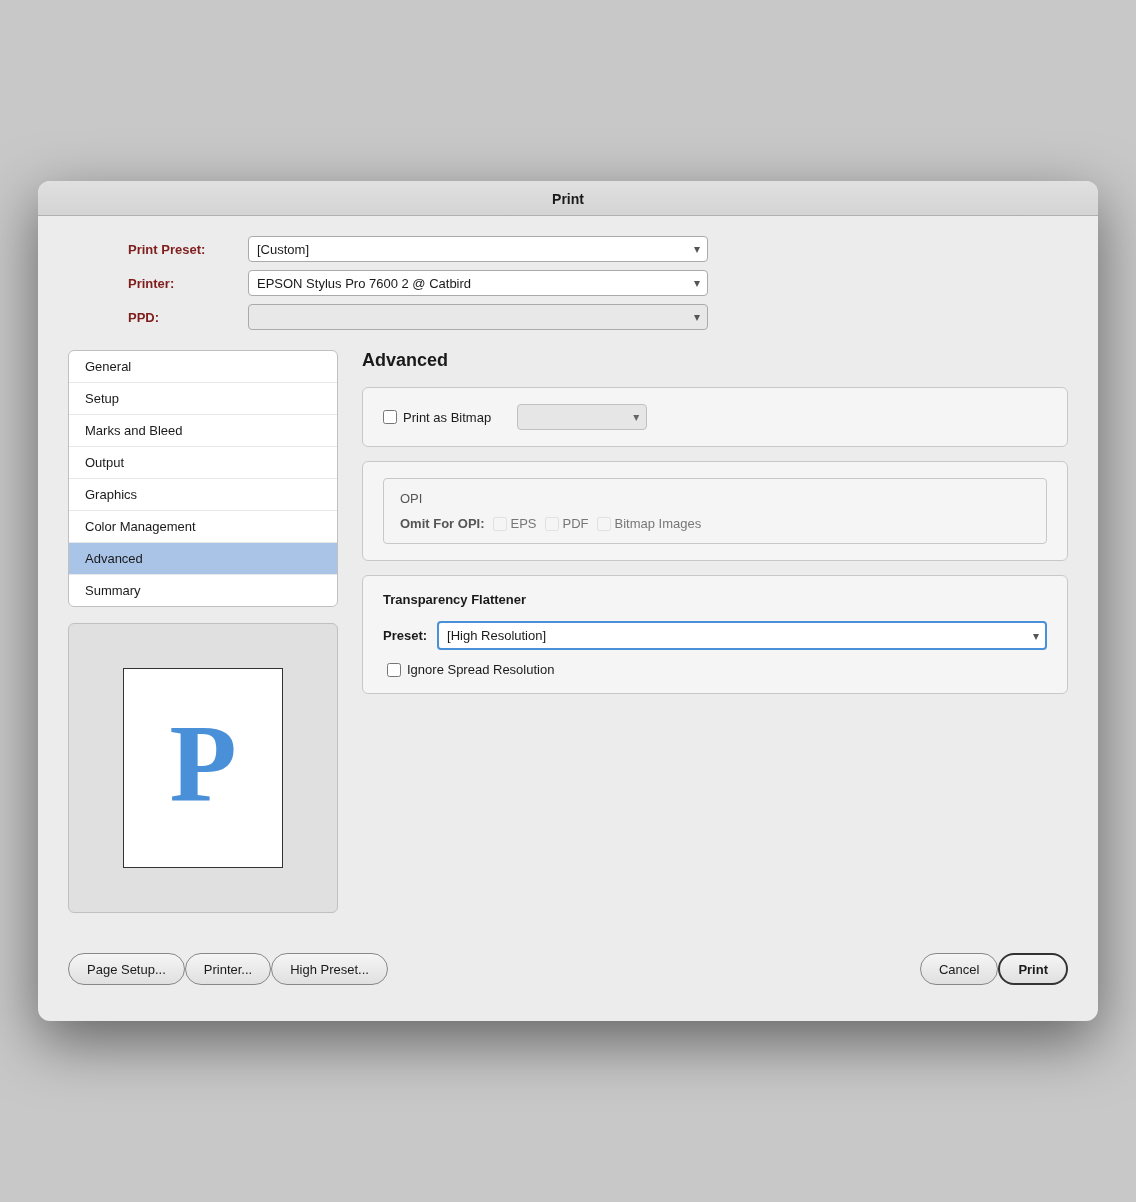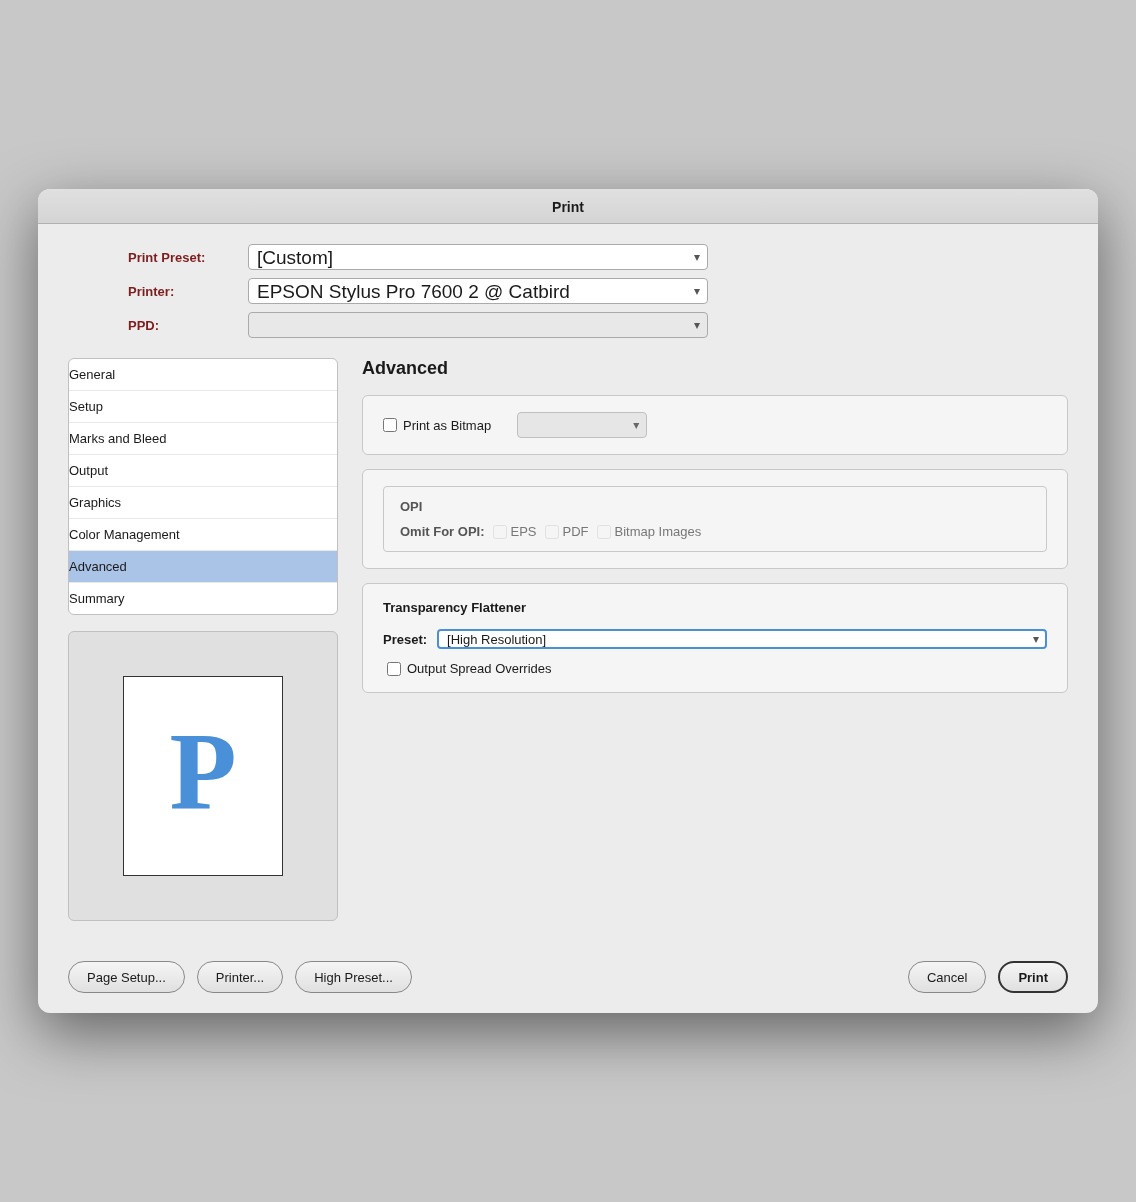--- a/index.html
+++ b/index.html
@@ -61,21 +61,21 @@
       position: relative;
       display: inline-block;
     }
 
     .field-select-wrapper select {
       width: 460px;
       height: 26px;
       background: white;
       border: 1px solid #aaa;
       border-radius: 4px;
-      font-size: 19px;
+      font-size: 13px;
       color: #1a1a1a;
       padding: 0 8px;
       appearance: none;
       -webkit-appearance: none;
       cursor: pointer;
     }
 
     .field-select-wrapper::after {
       content: '▾';
       position: absolute;
@@ -107,21 +107,21 @@
     }
 
     .sidebar-nav {
       background: white;
       border: 1px solid #c0c0c0;
       border-radius: 6px;
       overflow: hidden;
     }
 
     .sidebar-item {
-      padding: 8px 0;
+      padding: 8px 16px;
       font-size: 13px;
       color: #1a1a1a;
       cursor: pointer;
       border-bottom: 1px solid #e8e8e8;
     }
 
     .sidebar-item:last-child {
       border-bottom: none;
     }
 
@@ -238,21 +238,21 @@
 
     .opi-section {
       border: 1px solid #c8c8c8;
       border-radius: 4px;
       padding: 12px 16px;
     }
 
     .opi-legend {
       font-size: 13px;
       color: #555;
-      font-weight: 700;
+      font-weight: 400;
       margin-bottom: 10px;
     }
 
     .opi-replacement {
       display: flex;
       align-items: center;
       gap: 6px;
       margin-bottom: 10px;
       opacity: 0.5;
     }
@@ -326,21 +326,21 @@
       color: #1a1a1a;
     }
 
     .tf-select-wrapper {
       position: relative;
       flex: 1;
     }
 
     .tf-select-wrapper select {
       width: 100%;
-      height: 20px;
+      height: 29px;
       background: white;
       border: 2px solid #4a90d9;
       border-radius: 4px;
       font-size: 13px;
       color: #1a1a1a;
       padding: 0 8px;
       appearance: none;
       -webkit-appearance: none;
       cursor: pointer;
     }
@@ -371,22 +371,21 @@
 
     .ignore-row label {
       font-size: 13px;
       color: #1a1a1a;
     }
 
     
     .bottom-bar {
       display: flex;
       align-items: center;
-      padding: 20px 30px 20px;
-      gap: 12px;
+      padding: 20px 30px 36px;
     }
 
     .btn {
       height: 32px;
       padding: 0 18px;
       border-radius: 16px;
       border: 1px solid #888;
       background: linear-gradient(180deg, #f5f5f5 0%, #e0e0e0 100%);
       font-size: 13px;
       color: #1a1a1a;
@@ -521,21 +520,21 @@
 
           <div class="tf-preset-row">
             <span class="tf-preset-label">Preset:</span>
             <div class="tf-select-wrapper">
               <select><option>[High Resolution]</option><option>[Medium Resolution]</option><option>[Low Resolution]</option></select>
             </div>
           </div>
 
           <div class="ignore-row">
             <input type="checkbox" id="ignore-spread" style="">
-            <label for="ignore-spread">Output Spread Overrides</label>
+            <label for="ignore-spread">Ignore Spread Resolution</label>
           </div>
         </div>
 
       </div>
     </div>
   </div>
 
   <div class="bottom-bar">
     <button class="btn">Page Setup...</button>
     <button class="btn">Printer...</button>

